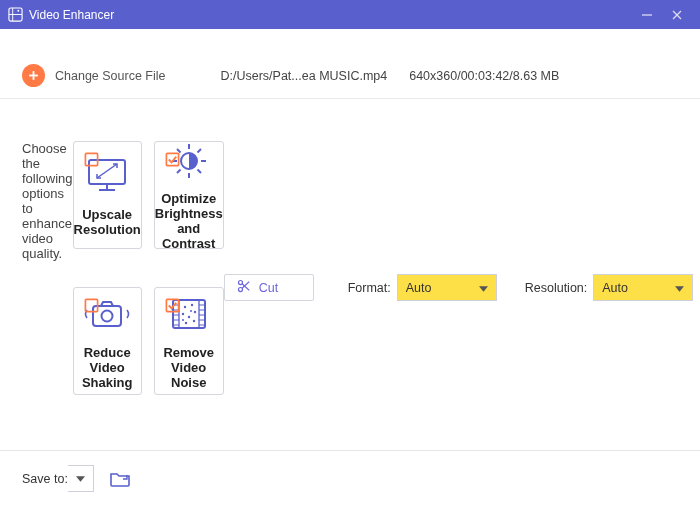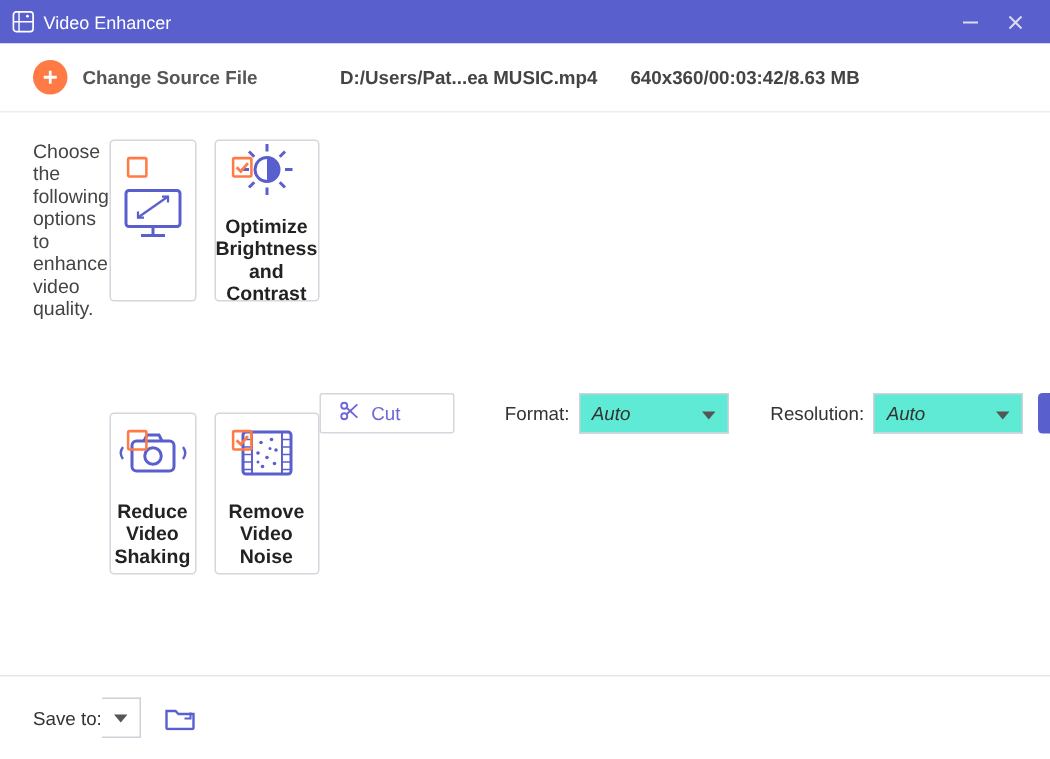--- a/index.html
+++ b/index.html
@@ -1,40 +1,40 @@
 <!DOCTYPE html>
 <html><head>
 <meta charset="utf-8">
 <style>
   * { box-sizing: border-box; margin: 0; padding: 0; font-family: -apple-system, BlinkMacSystemFont, "Segoe UI", Arial, sans-serif; }
   body { background: #efefef; width: 700px; height: 506px; overflow: hidden; }
-  .window { width: 700px; height: 506px; background: #fff; display: flex; flex-direction: column; }
+  .window { width: 700px; height: 506px; background: #fff; display: flex; flex-direction: column; gap: 24px; }
   .titlebar { height: 29px; background: #5a5fce; display: flex; align-items: center; padding: 0 8px; color: #fff; font-size: 12px; }
   .titlebar .app-icon { margin-right: 6px; display:flex; align-items:center; }
   .titlebar .title { flex: 0 0 auto; }
   .titlebar .spacer { flex: 1; }
   .titlebar .winbtn { width: 30px; height: 29px; display: flex; align-items: center; justify-content: center; cursor: pointer; }
   .titlebar .winbtn svg { stroke: #dcdcf0; }
-  .change-row { height: 46px; background: #fff; display: flex; align-items: center; padding: 0 22px; border-bottom: 1px solid #ececec; font-size: 12.5px; color: #444; font-weight: bold; }
+  .change-row { height: 46px; background: #fff; display: flex; align-items: center; padding: 0 22px; border-bottom: 1px solid #ececec; font-size: 12.5px; color: #444; }
   .change-row .plus { width: 23px; height: 23px; border-radius: 50%; background: #ff7a45; display:flex; align-items:center; justify-content:center; margin-right: 10px; cursor: pointer; }
   .change-row .change-label { color:#555; cursor:pointer; }
   .change-row .path { margin-left: 55px; color:#444; }
   .change-row .meta { margin-left: 22px; color:#444; }
   .content { flex: 1; padding: 18px 22px 6px 22px; display:flex; flex-direction:row; }
   .prompt { font-size: 13px; color: #444; margin-bottom: 14px; }
   .cards { display: grid; grid-template-columns: 1fr 1fr; grid-template-rows: 1fr 1fr; gap: 12px; }
   .card { border: 1px solid #d5d6de; border-radius: 3px; position: relative; height: 108px; cursor: pointer; display:flex; flex-direction:column; align-items:center; justify-content:center; }
   .card .check { position: absolute; top: 10px; left: 10px; width: 15px; height: 15px; }
   .card .card-icon { height: 46px; display:flex; align-items:center; justify-content:center; margin-bottom: 8px;}
   .card .card-label { font-size: 13px; font-weight: 700; color: #222; text-align:center; }
   .ctrl-row { display:flex; align-items:center; margin-top: 14px; gap: 10px; font-size: 12.5px; color:#333; }
   .cut-btn { border:1px solid #d5d6de; border-radius:2px; height:27px; width: 90px; display:flex; align-items:center; justify-content:flex-start; padding: 0 12px; color:#6d65dc; cursor:pointer; gap:8px; background:#fff; }
   .select-wrap { display:flex; align-items:center; gap:6px; }
   .select-wrap .label { color:#333; }
-  .select { border:1px solid #cfd0d9; height:27px; width:100px; display:flex; align-items:center; justify-content:space-between; padding:0 8px; background:#5eead4; cursor:pointer; color:#333;font-style:italic; }
+  .select { border:1px solid #cfd0d9; height:27px; width:100px; display:flex; align-items:center; justify-content:space-between; padding:0 8px; background:#fde047; cursor:pointer; color:#333; }
   .preview-btn { margin-left:auto; height:27px; width:86px; background:#5a5fce; color:#fff; border:none; border-radius:3px; font-size:12.5px; cursor:pointer; }
   .footer { height: 56px; border-top: 1px solid #e6e6e6; display:flex; align-items:center; padding: 0 22px; font-size:12.5px; color:#333; gap:8px;}
   .save-path-input { flex: 0 0 auto; width: 300px; height:27px; border:1px solid #cfd0d9; padding:0 8px; background:#fff; color:#333; font-size:12.5px; }
   .save-arrow { width:26px; height:27px; border:1px solid #cfd0d9; border-left:none; display:flex; align-items:center; justify-content:center; cursor:pointer; background:#fff; margin-left:-8px; }
   .folder-btn { width:24px; height:24px; display:flex; align-items:center; justify-content:center; cursor:pointer; margin-left:6px;}
   .enhance-btn { margin-left:auto; height:27px; width:86px; background:#5a5fce; color:#fff; border:none; border-radius:3px; font-size:12.5px; cursor:pointer; }
   .flex-spacer { flex:1;}
 </style>
 </head>
 <body>
@@ -91,20 +91,21 @@
         <div class="card-icon">
           <svg width="56" height="44" viewBox="0 0 56 44">
             <rect x="10" y="6" width="36" height="24" rx="2" fill="none" stroke="#5a5fce" stroke-width="2"></rect>
             <line x1="20" y1="36" x2="36" y2="36" stroke="#5a5fce" stroke-width="2"></line>
             <line x1="28" y1="30" x2="28" y2="36" stroke="#5a5fce" stroke-width="2"></line>
             <line x1="18" y1="24" x2="38" y2="10" stroke="#5a5fce" stroke-width="1.5"></line>
             <polyline points="34,10 38,10 38,14" fill="none" stroke="#5a5fce" stroke-width="1.5"></polyline>
             <polyline points="22,24 18,24 18,20" fill="none" stroke="#5a5fce" stroke-width="1.5"></polyline>
           </svg>
         </div>
+        <div class="card-label">Upscale Resolution</div>
       </div>
 
       <div class="card">
         <span class="check">
           <svg width="15" height="15" viewBox="0 0 16 16">
               <rect x="1.5" y="1.5" width="13" height="13" rx="1" fill="none" stroke="#ff7a45" stroke-width="1.8"></rect>
               <polyline points="4,8 7,11 12,5" fill="none" stroke="#ff7a45" stroke-width="2"></polyline>
             </svg>
         </span>
         <div class="card-icon">

